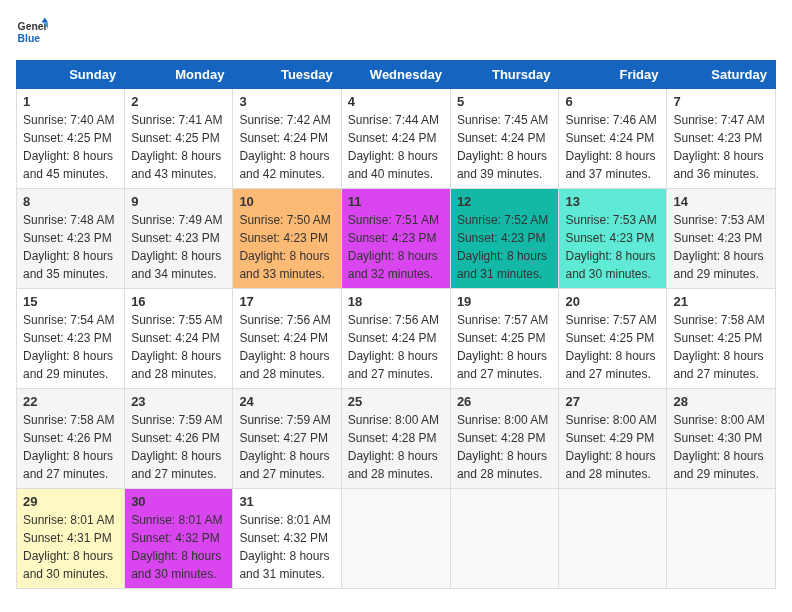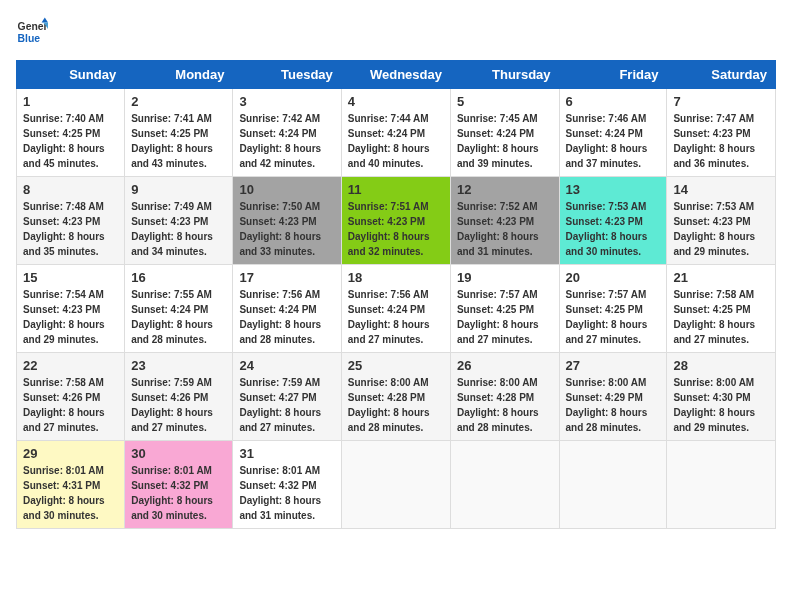--- a/index.html
+++ b/index.html
@@ -64,24 +64,23 @@
     .calendar tr:nth-child(even) td {
       background: #f5f5f5;
     }
     .day-num {
       font-size: 13px;
       font-weight: bold;
       display: block;
       margin-bottom: 2px;
     }
     .day-info {
-      font-size: 10px;
+      font-size: 12px;
       line-height: 1.5;
       color: #333;
-      font-weight: bold;
     }
     .empty-cell {
       background: #f9f9f9 !important;
     }
   </style>
 </head>
 <body>
 
 <div class="header-section">
   <div class="logo">
@@ -143,29 +142,29 @@
       </tr>
       <tr>
         <td style="background: rgb(245, 245, 245);">
           <span class="day-num">8</span>
           <div class="day-info">Sunrise: 7:48 AM<br>Sunset: 4:23 PM<br>Daylight: 8 hours and 35 minutes.</div>
         </td>
         <td style="background: rgb(245, 245, 245);">
           <span class="day-num">9</span>
           <div class="day-info">Sunrise: 7:49 AM<br>Sunset: 4:23 PM<br>Daylight: 8 hours and 34 minutes.</div>
         </td>
-        <td style="background: #a3a3a3;">
+        <td style="background: #fdba74;">
           <span class="day-num">10</span>
           <div class="day-info">Sunrise: 7:50 AM<br>Sunset: 4:23 PM<br>Daylight: 8 hours and 33 minutes.</div>
         </td>
-        <td style="background: #84cc16;">
+        <td style="background: #d946ef;">
           <span class="day-num">11</span>
           <div class="day-info">Sunrise: 7:51 AM<br>Sunset: 4:23 PM<br>Daylight: 8 hours and 32 minutes.</div>
         </td>
-        <td style="background: #a3a3a3;">
+        <td style="background: #14b8a6;">
           <span class="day-num">12</span>
           <div class="day-info">Sunrise: 7:52 AM<br>Sunset: 4:23 PM<br>Daylight: 8 hours and 31 minutes.</div>
         </td>
         <td style="background: #5eead4;">
           <span class="day-num">13</span>
           <div class="day-info">Sunrise: 7:53 AM<br>Sunset: 4:23 PM<br>Daylight: 8 hours and 30 minutes.</div>
         </td>
         <td style="background: rgb(245, 245, 245);">
           <span class="day-num">14</span>
           <div class="day-info">Sunrise: 7:53 AM<br>Sunset: 4:23 PM<br>Daylight: 8 hours and 29 minutes.</div>
@@ -229,21 +228,21 @@
         <td style="background: rgb(245, 245, 245);">
           <span class="day-num">28</span>
           <div class="day-info">Sunrise: 8:00 AM<br>Sunset: 4:30 PM<br>Daylight: 8 hours and 29 minutes.</div>
         </td>
       </tr>
       <tr>
         <td style="background: #fef9c3;">
           <span class="day-num">29</span>
           <div class="day-info">Sunrise: 8:01 AM<br>Sunset: 4:31 PM<br>Daylight: 8 hours and 30 minutes.</div>
         </td>
-        <td style="background: #f9a8d4;">
+        <td style="background: #d946ef;">
           <span class="day-num">30</span>
           <div class="day-info">Sunrise: 8:01 AM<br>Sunset: 4:32 PM<br>Daylight: 8 hours and 30 minutes.</div>
         </td>
         <td style="background: rgb(255, 255, 255);">
           <span class="day-num">31</span>
           <div class="day-info">Sunrise: 8:01 AM<br>Sunset: 4:32 PM<br>Daylight: 8 hours and 31 minutes.</div>
         </td>
         <td class="empty-cell"></td>
         <td class="empty-cell"></td>
         <td class="empty-cell"></td>

